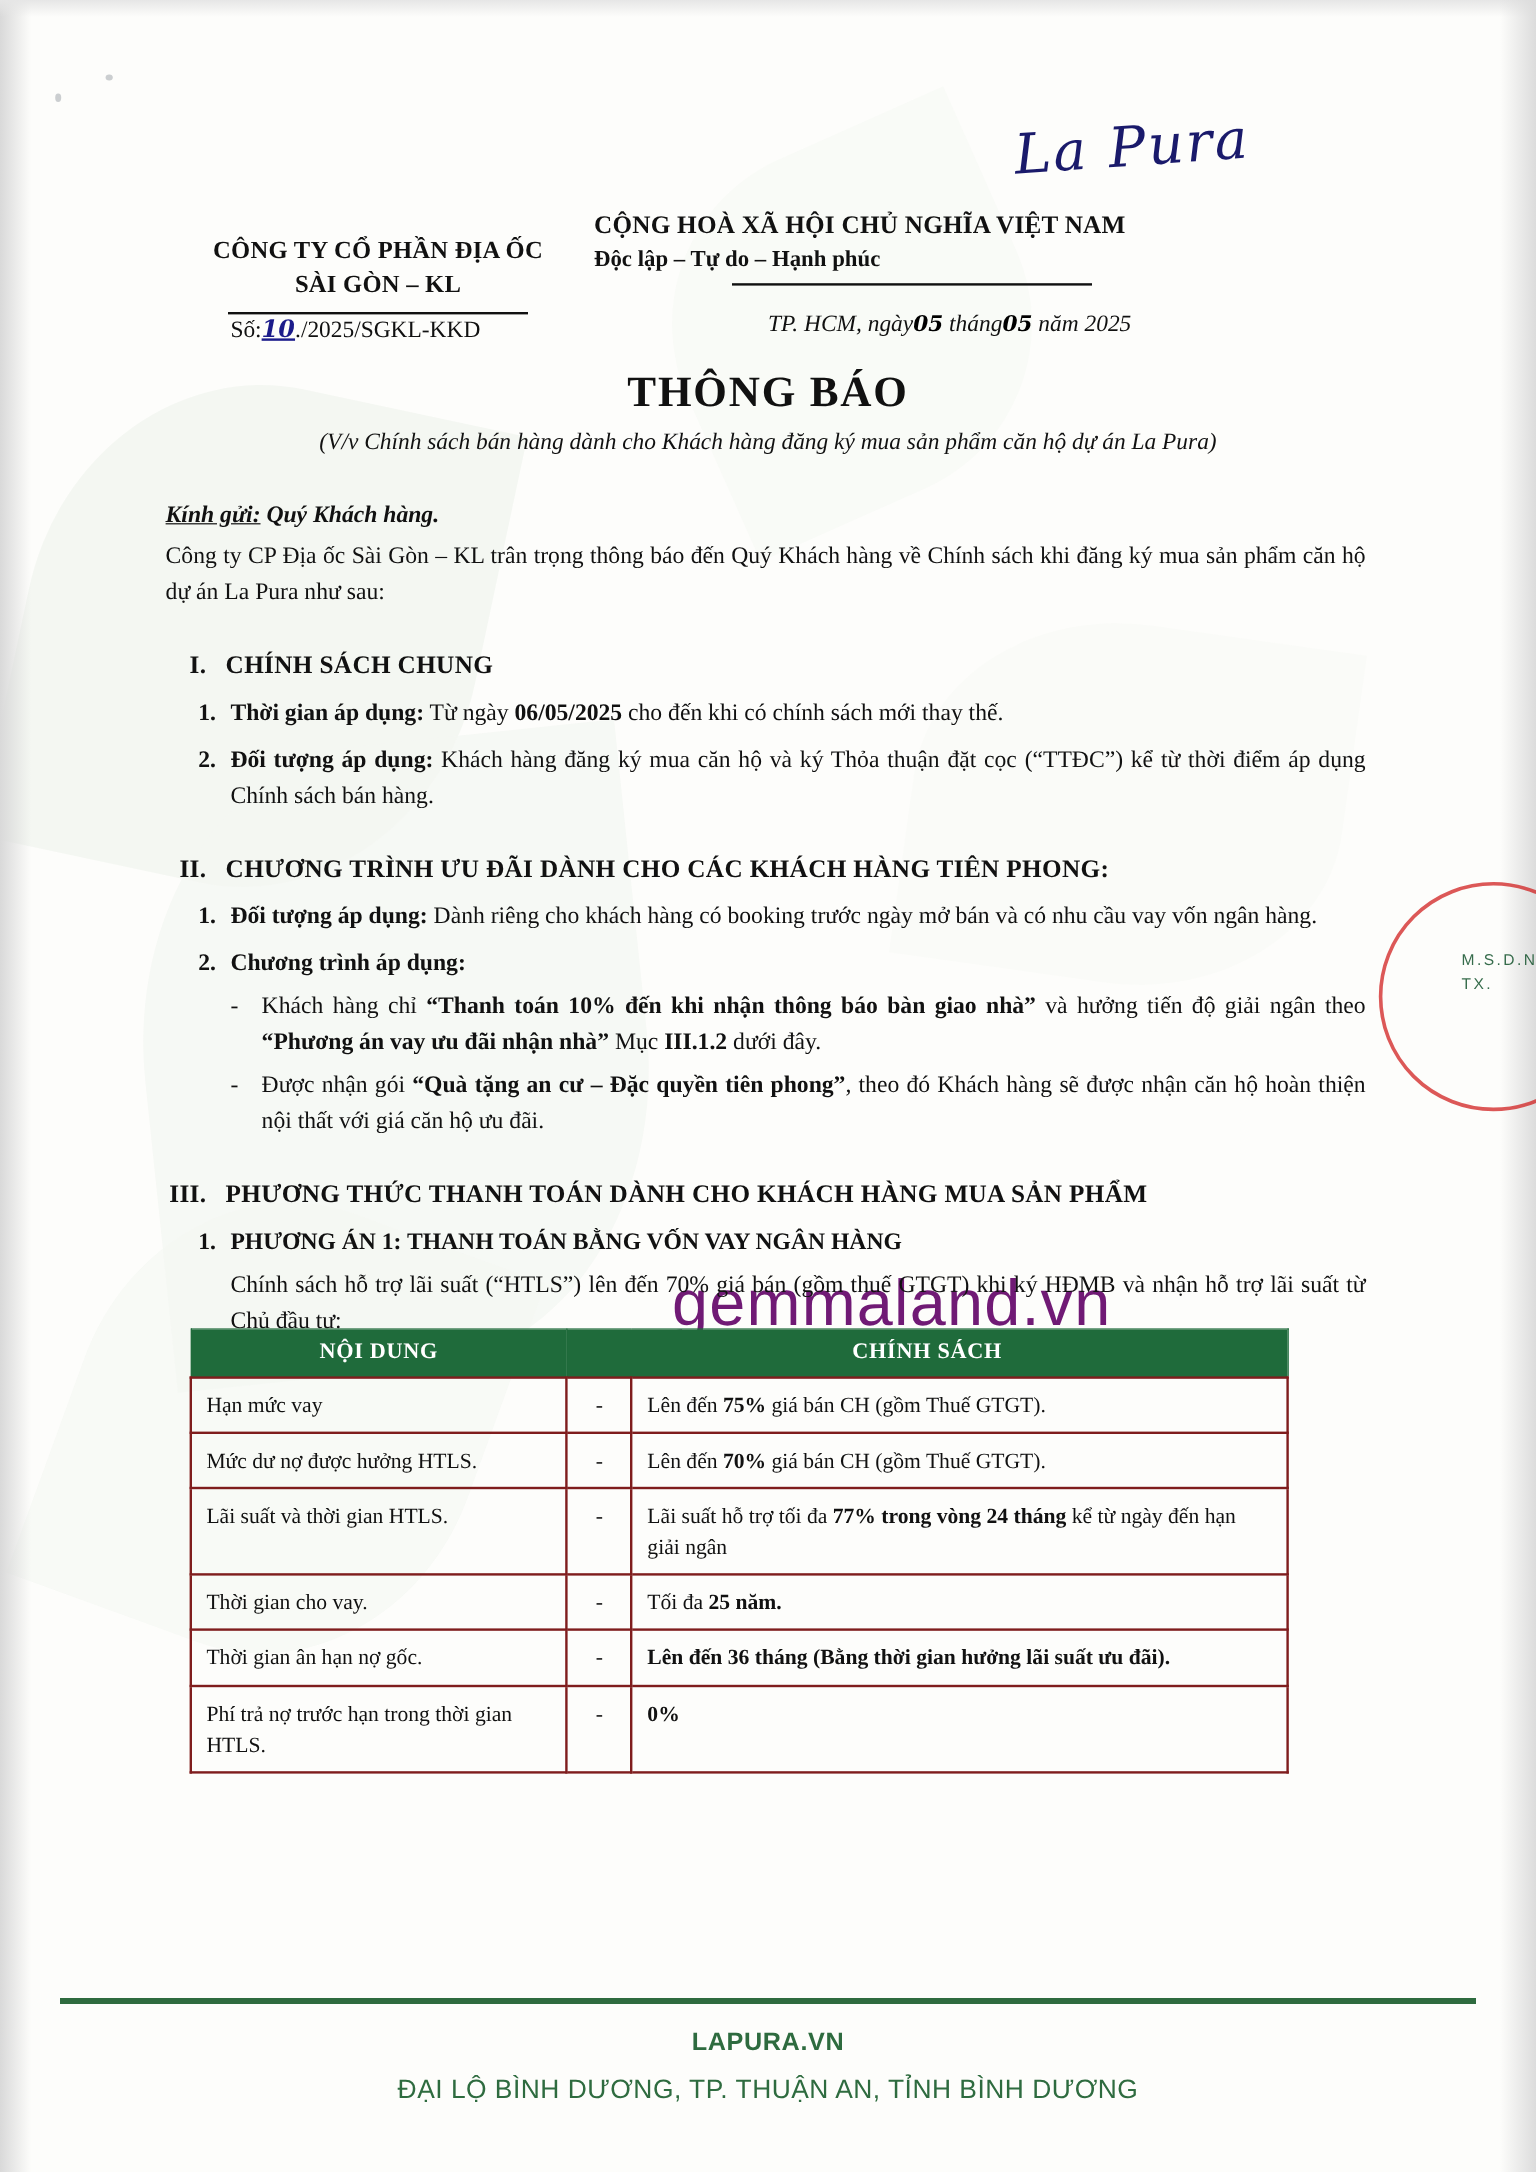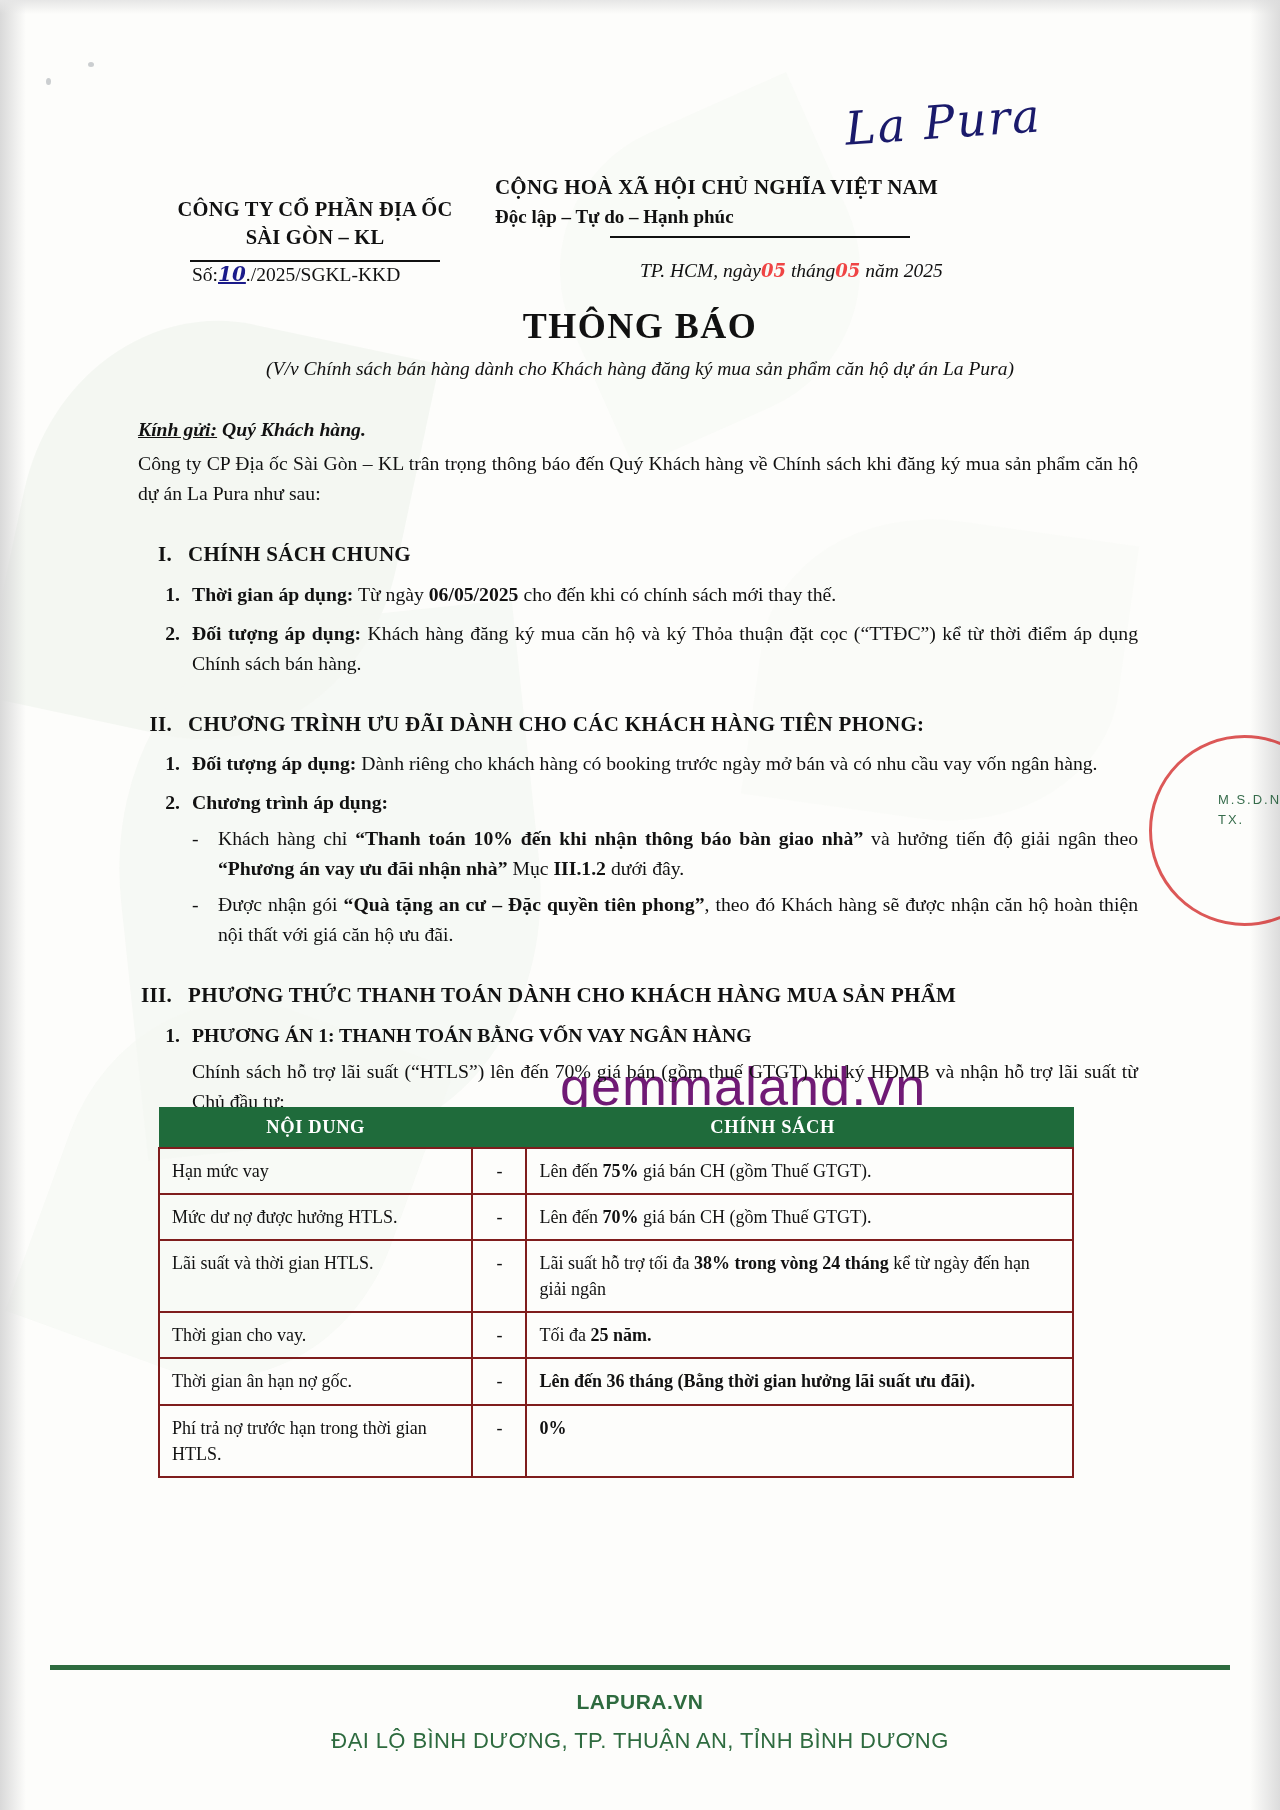--- a/index.html
+++ b/index.html
@@ -136,21 +136,21 @@
 
   .doc-date {
     position: absolute;
     left: 640px;
     top: 260px;
     font-size: 19.5px;
     font-style: italic;
   }
   .doc-date .hand {
     font-family: "DejaVu Serif", serif;
-    color: #ef4444;
+    color: #000000;
     font-style: italic;
     font-weight: bold;
     font-size: 18px;
   }
 
   .title {
     position: absolute;
     left: 0; top: 305px;
     width: 1280px;
     text-align: center;
@@ -430,21 +430,21 @@
           <td class="col-b"><span>Lên đến </span><b>75%</b><span> giá bán CH (gồm Thuế GTGT).</span></td>
         </tr>
         <tr>
           <td class="col-a">Mức dư nợ được hưởng HTLS.</td>
           <td class="col-dash">-</td>
           <td class="col-b"><span>Lên đến </span><b>70%</b><span> giá bán CH (gồm Thuế GTGT).</span></td>
         </tr>
         <tr>
           <td class="col-a">Lãi suất và thời gian HTLS.</td>
           <td class="col-dash">-</td>
-          <td class="col-b"><span>Lãi suất hỗ trợ tối đa </span><b>38% trong vòng 24 tháng</b><span> kể từ ngày đến hạn giải ngân</span></td>
+          <td class="col-b"><span>Lãi suất hỗ trợ tối đa </span><b>77% trong vòng 24 tháng</b><span> kể từ ngày đến hạn giải ngân</span></td>
         </tr>
         <tr>
           <td class="col-a">Thời gian cho vay.</td>
           <td class="col-dash">-</td>
           <td class="col-b"><span>Tối đa </span><b>25 năm.</b></td>
         </tr>
         <tr>
           <td class="col-a">Thời gian ân hạn nợ gốc.</td>
           <td class="col-dash">-</td>
           <td class="col-b"><b>Lên đến 36 tháng (Bằng thời gian hưởng lãi suất ưu đãi).</b></td>

